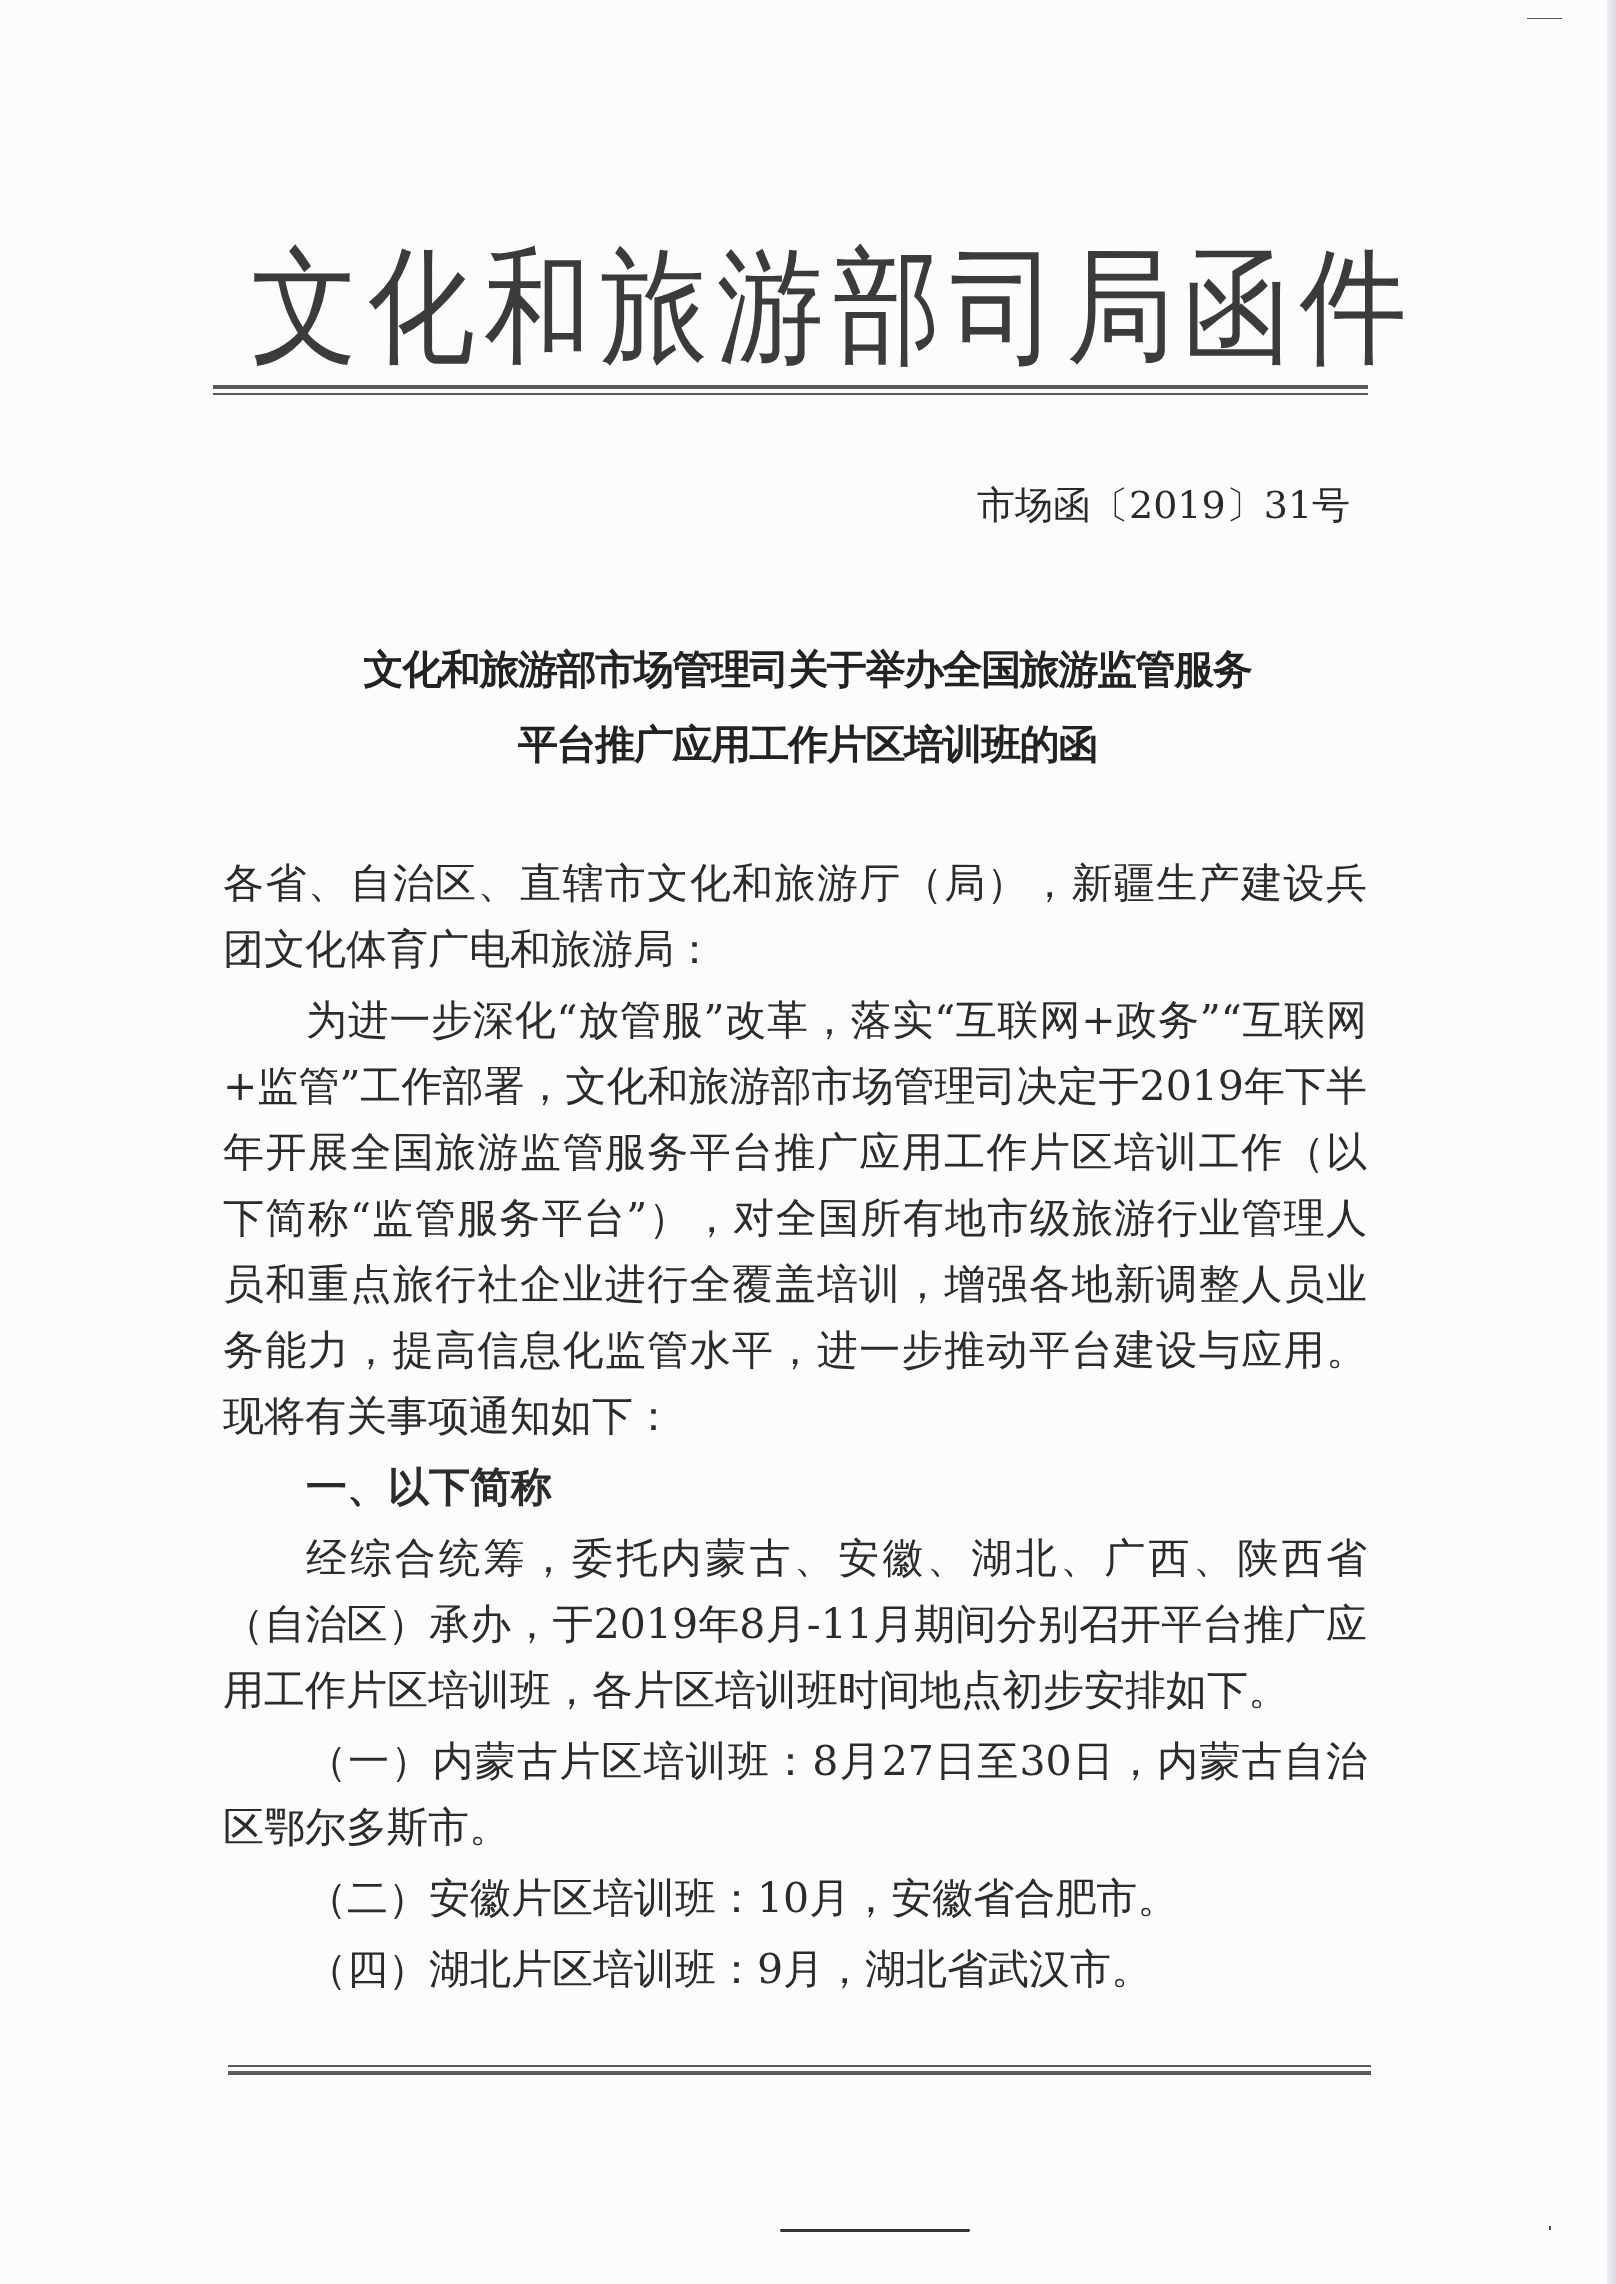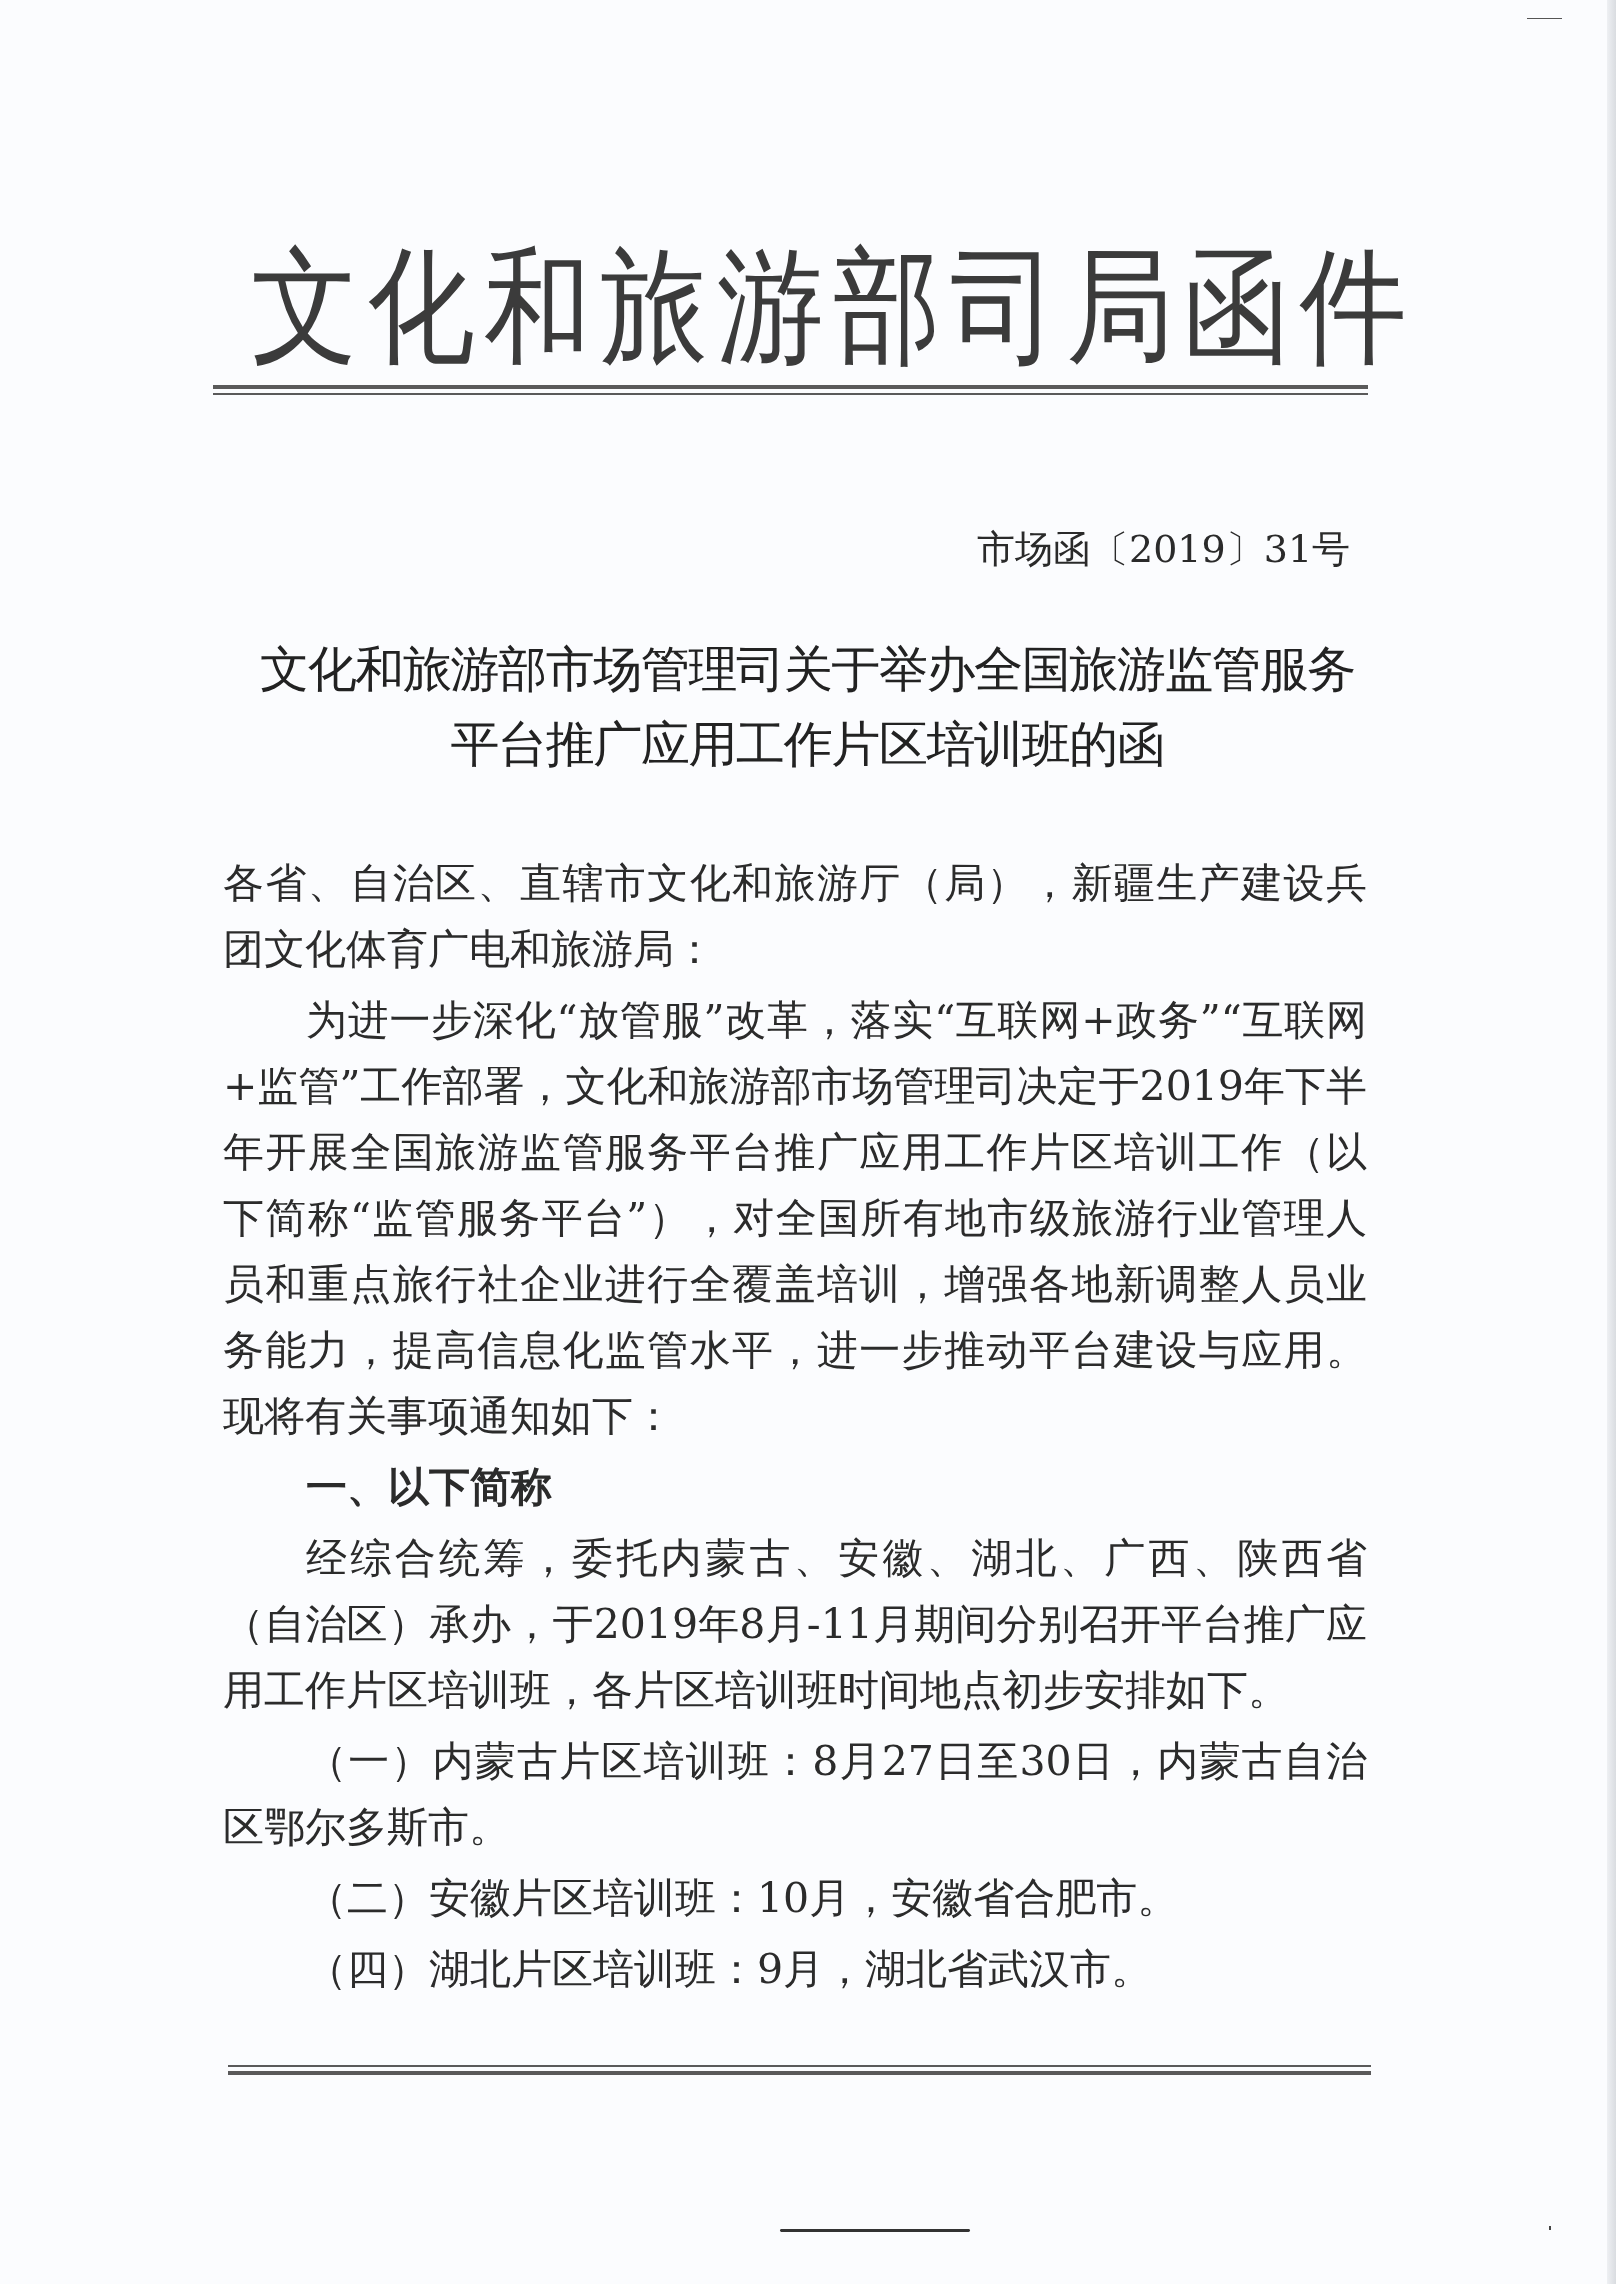--- a/index.html
+++ b/index.html
@@ -26,26 +26,26 @@
     }
     .rule-double {
       position: absolute; height: 9.5px;
       border-top: 4.7px solid #5a5a5a; border-bottom: 2px solid #5a5a5a;
       box-sizing: border-box;
     }
     .rule-top { left: 213px; top: 385px; width: 1155px; }
     .rule-bottom { left: 228px; top: 2065px; width: 1143px; border-top-width: 2px; border-bottom-width: 4.7px; }
     .doc-number {
       position: absolute; left: 977px; top: 480px; font-size: 38px;
-      color: #2a2a2a; white-space: nowrap; margin-top: 44px;
+      color: #2a2a2a; white-space: nowrap;
     }
     .doc-heading {
       position: absolute; left: 224px; top: 632px; width: 1167px;
-      font-family: "DejaVu Sans", sans-serif; font-weight: normal;
-      font-size: 49px; line-height: 75px; text-align: center; color: #222;
+      font-family: "DejaVu Sans", sans-serif; font-weight: bold;
+      font-size: 40px; line-height: 75px; text-align: center; color: #222;
       letter-spacing: -1.4px;
     }
     .body-text {
       position: absolute; left: 218px; top: 845px; width: 1154px;
       font-size: 41px; line-height: 66px; color: #2b2b2b;
       text-align: justify;
     }
     .body-text p { margin: 5px; }
     .indent { text-indent: 83px; }
     .section-heading {

